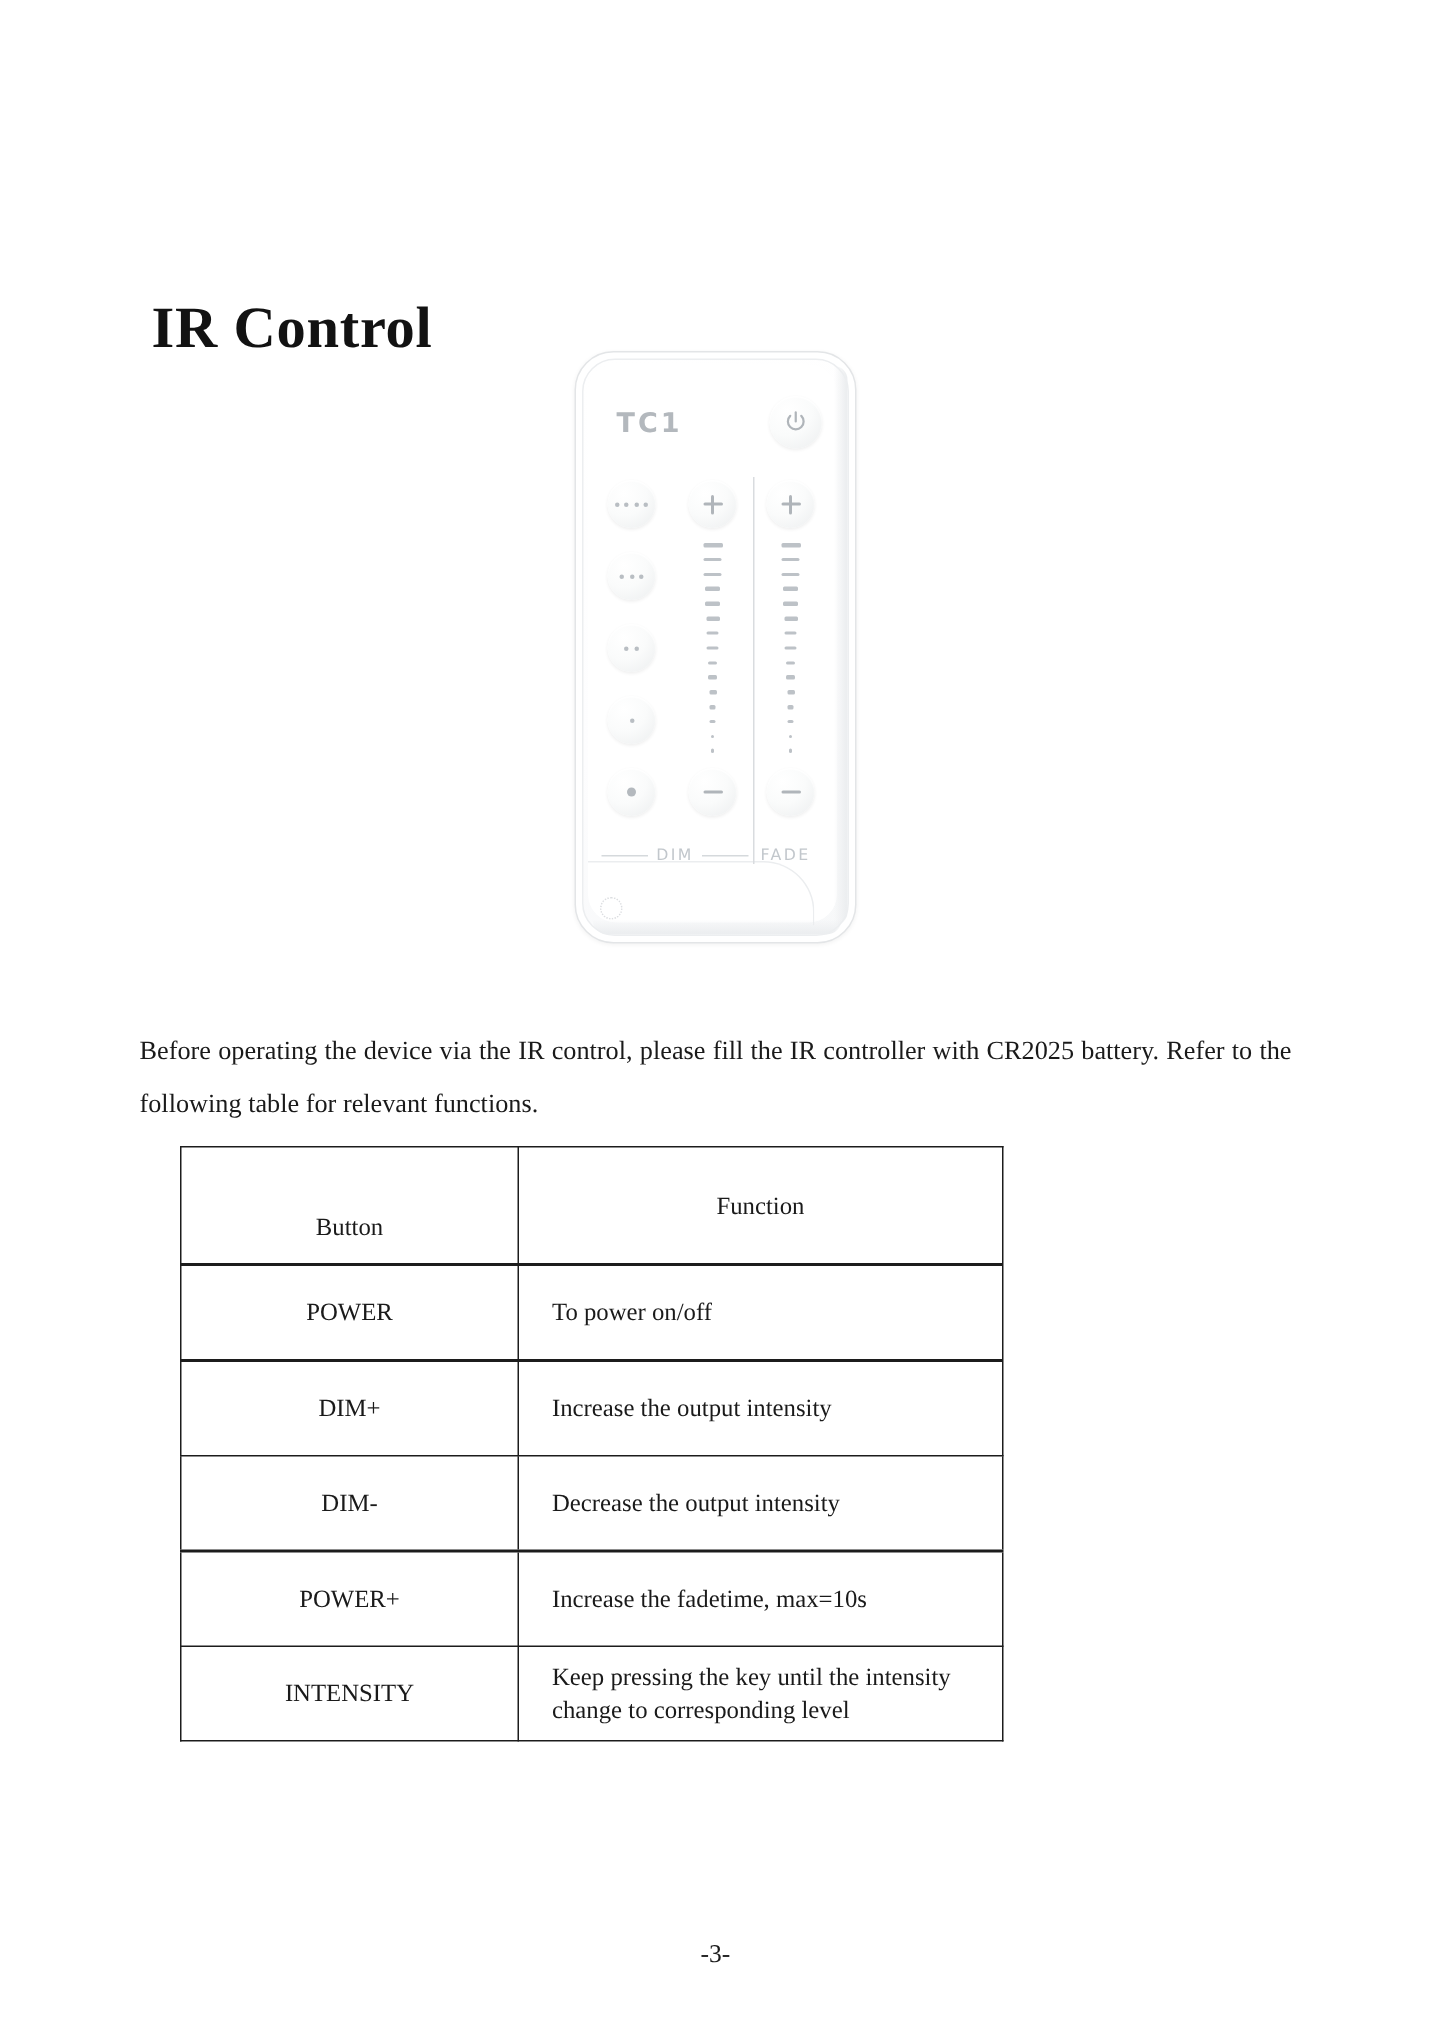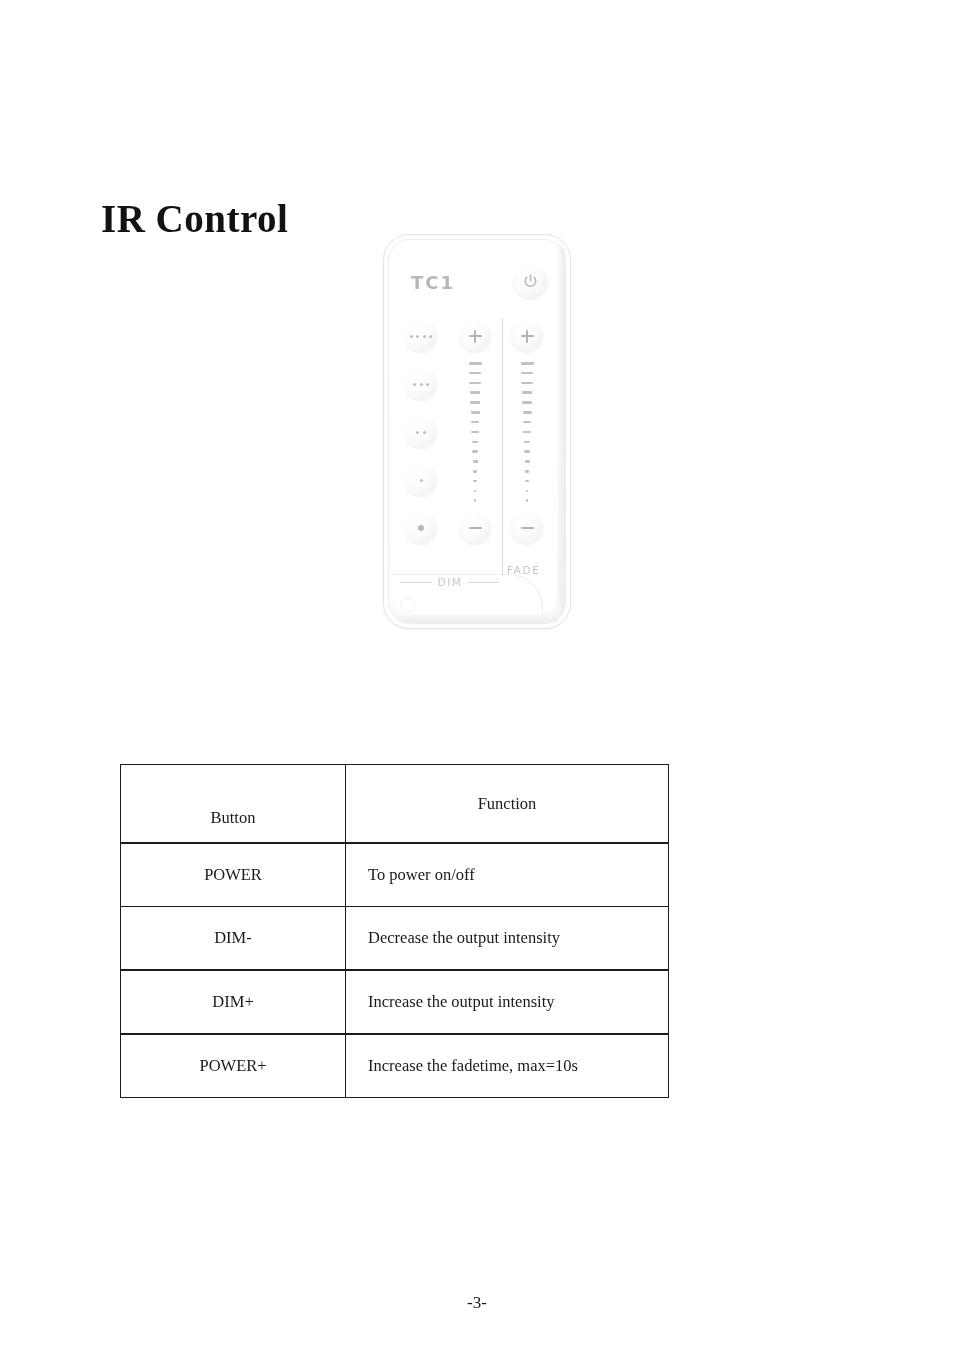--- a/index.html
+++ b/index.html
@@ -243,21 +243,21 @@
     width: 152px;
     height: 16px;
     font-family: "DejaVu Sans", "Liberation Sans", sans-serif;
     font-size: 10.5px;
     letter-spacing: 1.6px;
     color: #c2c7cc;
   }
   .label-dim {
     position: absolute;
     left: 0;
-    top: 12px;
+    top: 0;
     width: 98px;
     display: flex;
     align-items: center;
     gap: 5px;
   }
   .label-dim .rule {
     flex: 1;
     height: 1px;
     background: #d5d9dc;
   }
@@ -464,45 +464,50 @@
     <div class="label-row">
       <div class="label-dim">
         <i class="rule"></i>
         <span>DIM</span>
         <i class="rule"></i>
       </div>
       <div class="label-fade">FADE</div>
     </div>
   </div>
 
+  <p class="intro-text">Before operating the device via the IR control, please fill the IR controller with CR2025 battery. Refer to the following table for relevant functions.</p>
 
   <table class="fn-table">
     <colgroup>
         <col class="c-btn">
         <col class="c-fn">
       </colgroup>
     <tbody>
       <tr class="header-row">
         <td class="hdr-btn">Button</td>
         <td class="hdr-fn">Function</td>
       </tr>
       <tr class="body-row r-power">
         <td class="cell-btn">POWER</td>
         <td class="cell-fn">To power on/off</td>
       </tr>
+      <tr class="body-row r-dimp">
+        <td class="cell-btn">DIM+</td>
+        <td class="cell-fn">Increase the output intensity</td>
+      </tr>
       <tr class="body-row r-dimm">
         <td class="cell-btn">DIM-</td>
         <td class="cell-fn">Decrease the output intensity</td>
-      </tr>
-      <tr class="body-row r-dimp">
-        <td class="cell-btn">DIM+</td>
-        <td class="cell-fn">Increase the output intensity</td>
       </tr>
       <tr class="body-row r-fadep">
         <td class="cell-btn">POWER+</td>
         <td class="cell-fn">Increase the fadetime, max=10s</td>
       </tr>
+      <tr class="body-row r-int">
+        <td class="cell-btn">INTENSITY</td>
+        <td class="cell-fn">Keep pressing the key until the intensity change to corresponding level</td>
+      </tr>
     </tbody>
   </table>
 
   <div class="page-number">-3-</div>
 
 </div>
 
 </body></html>

